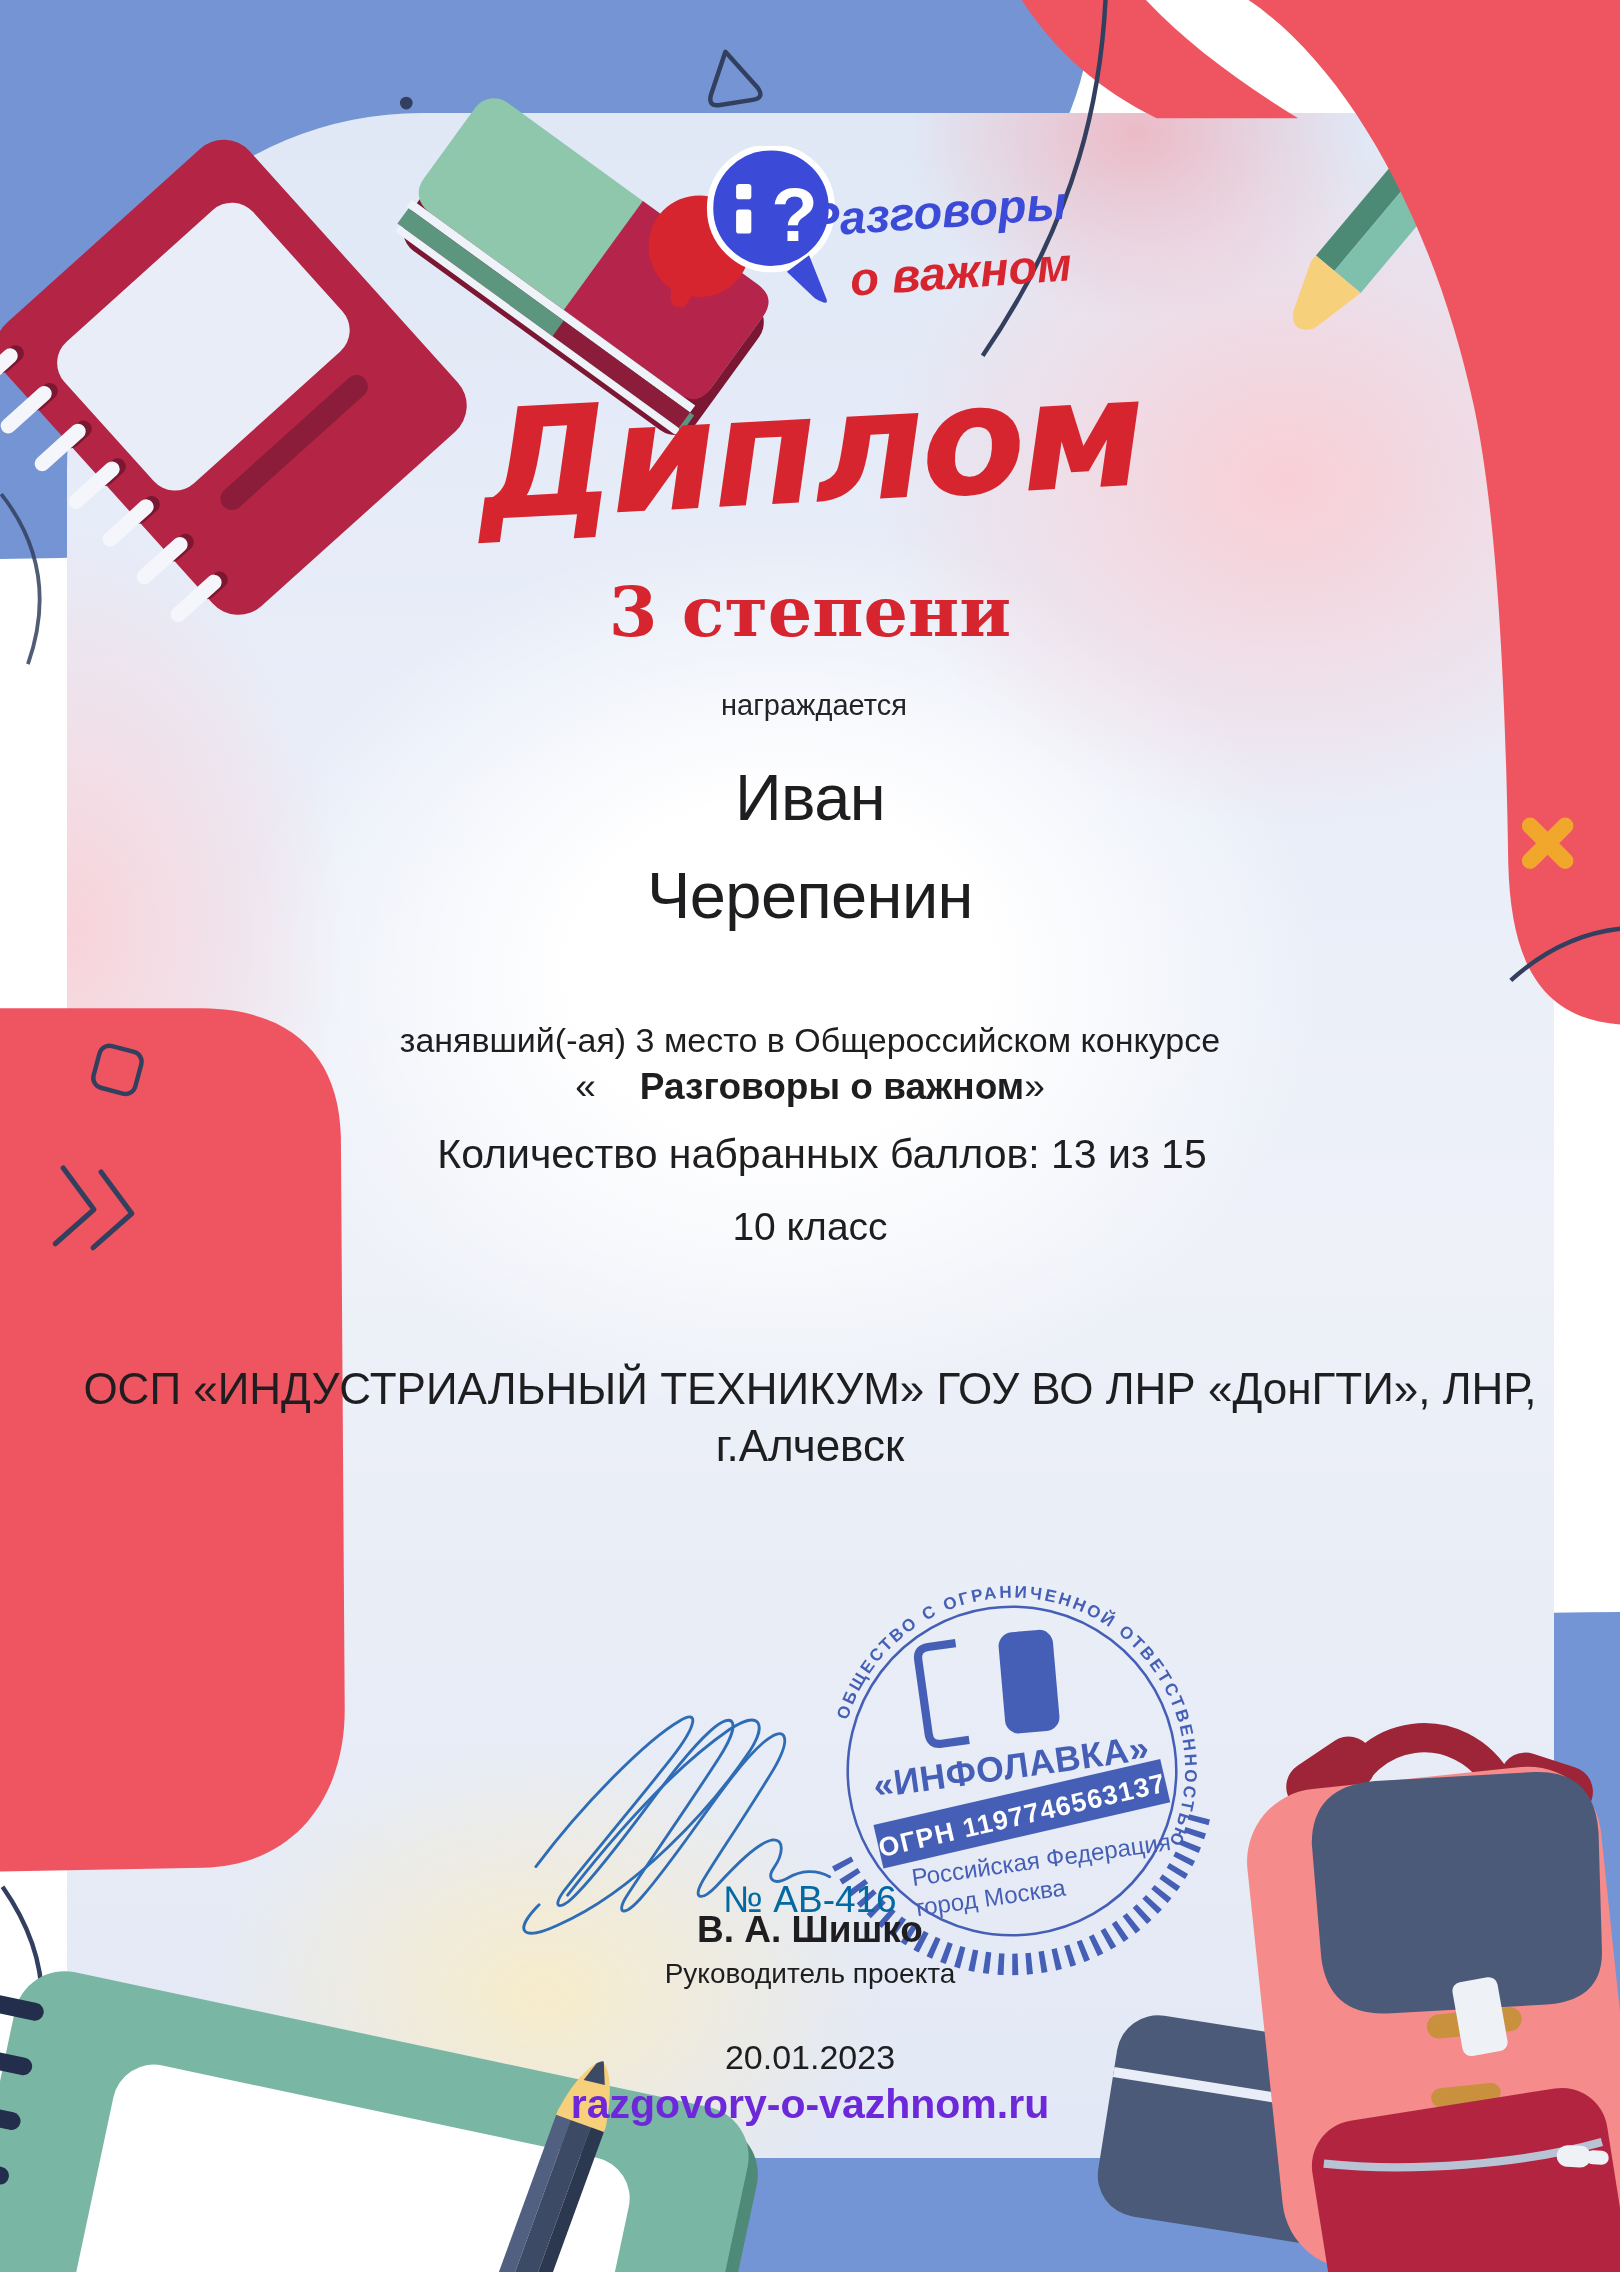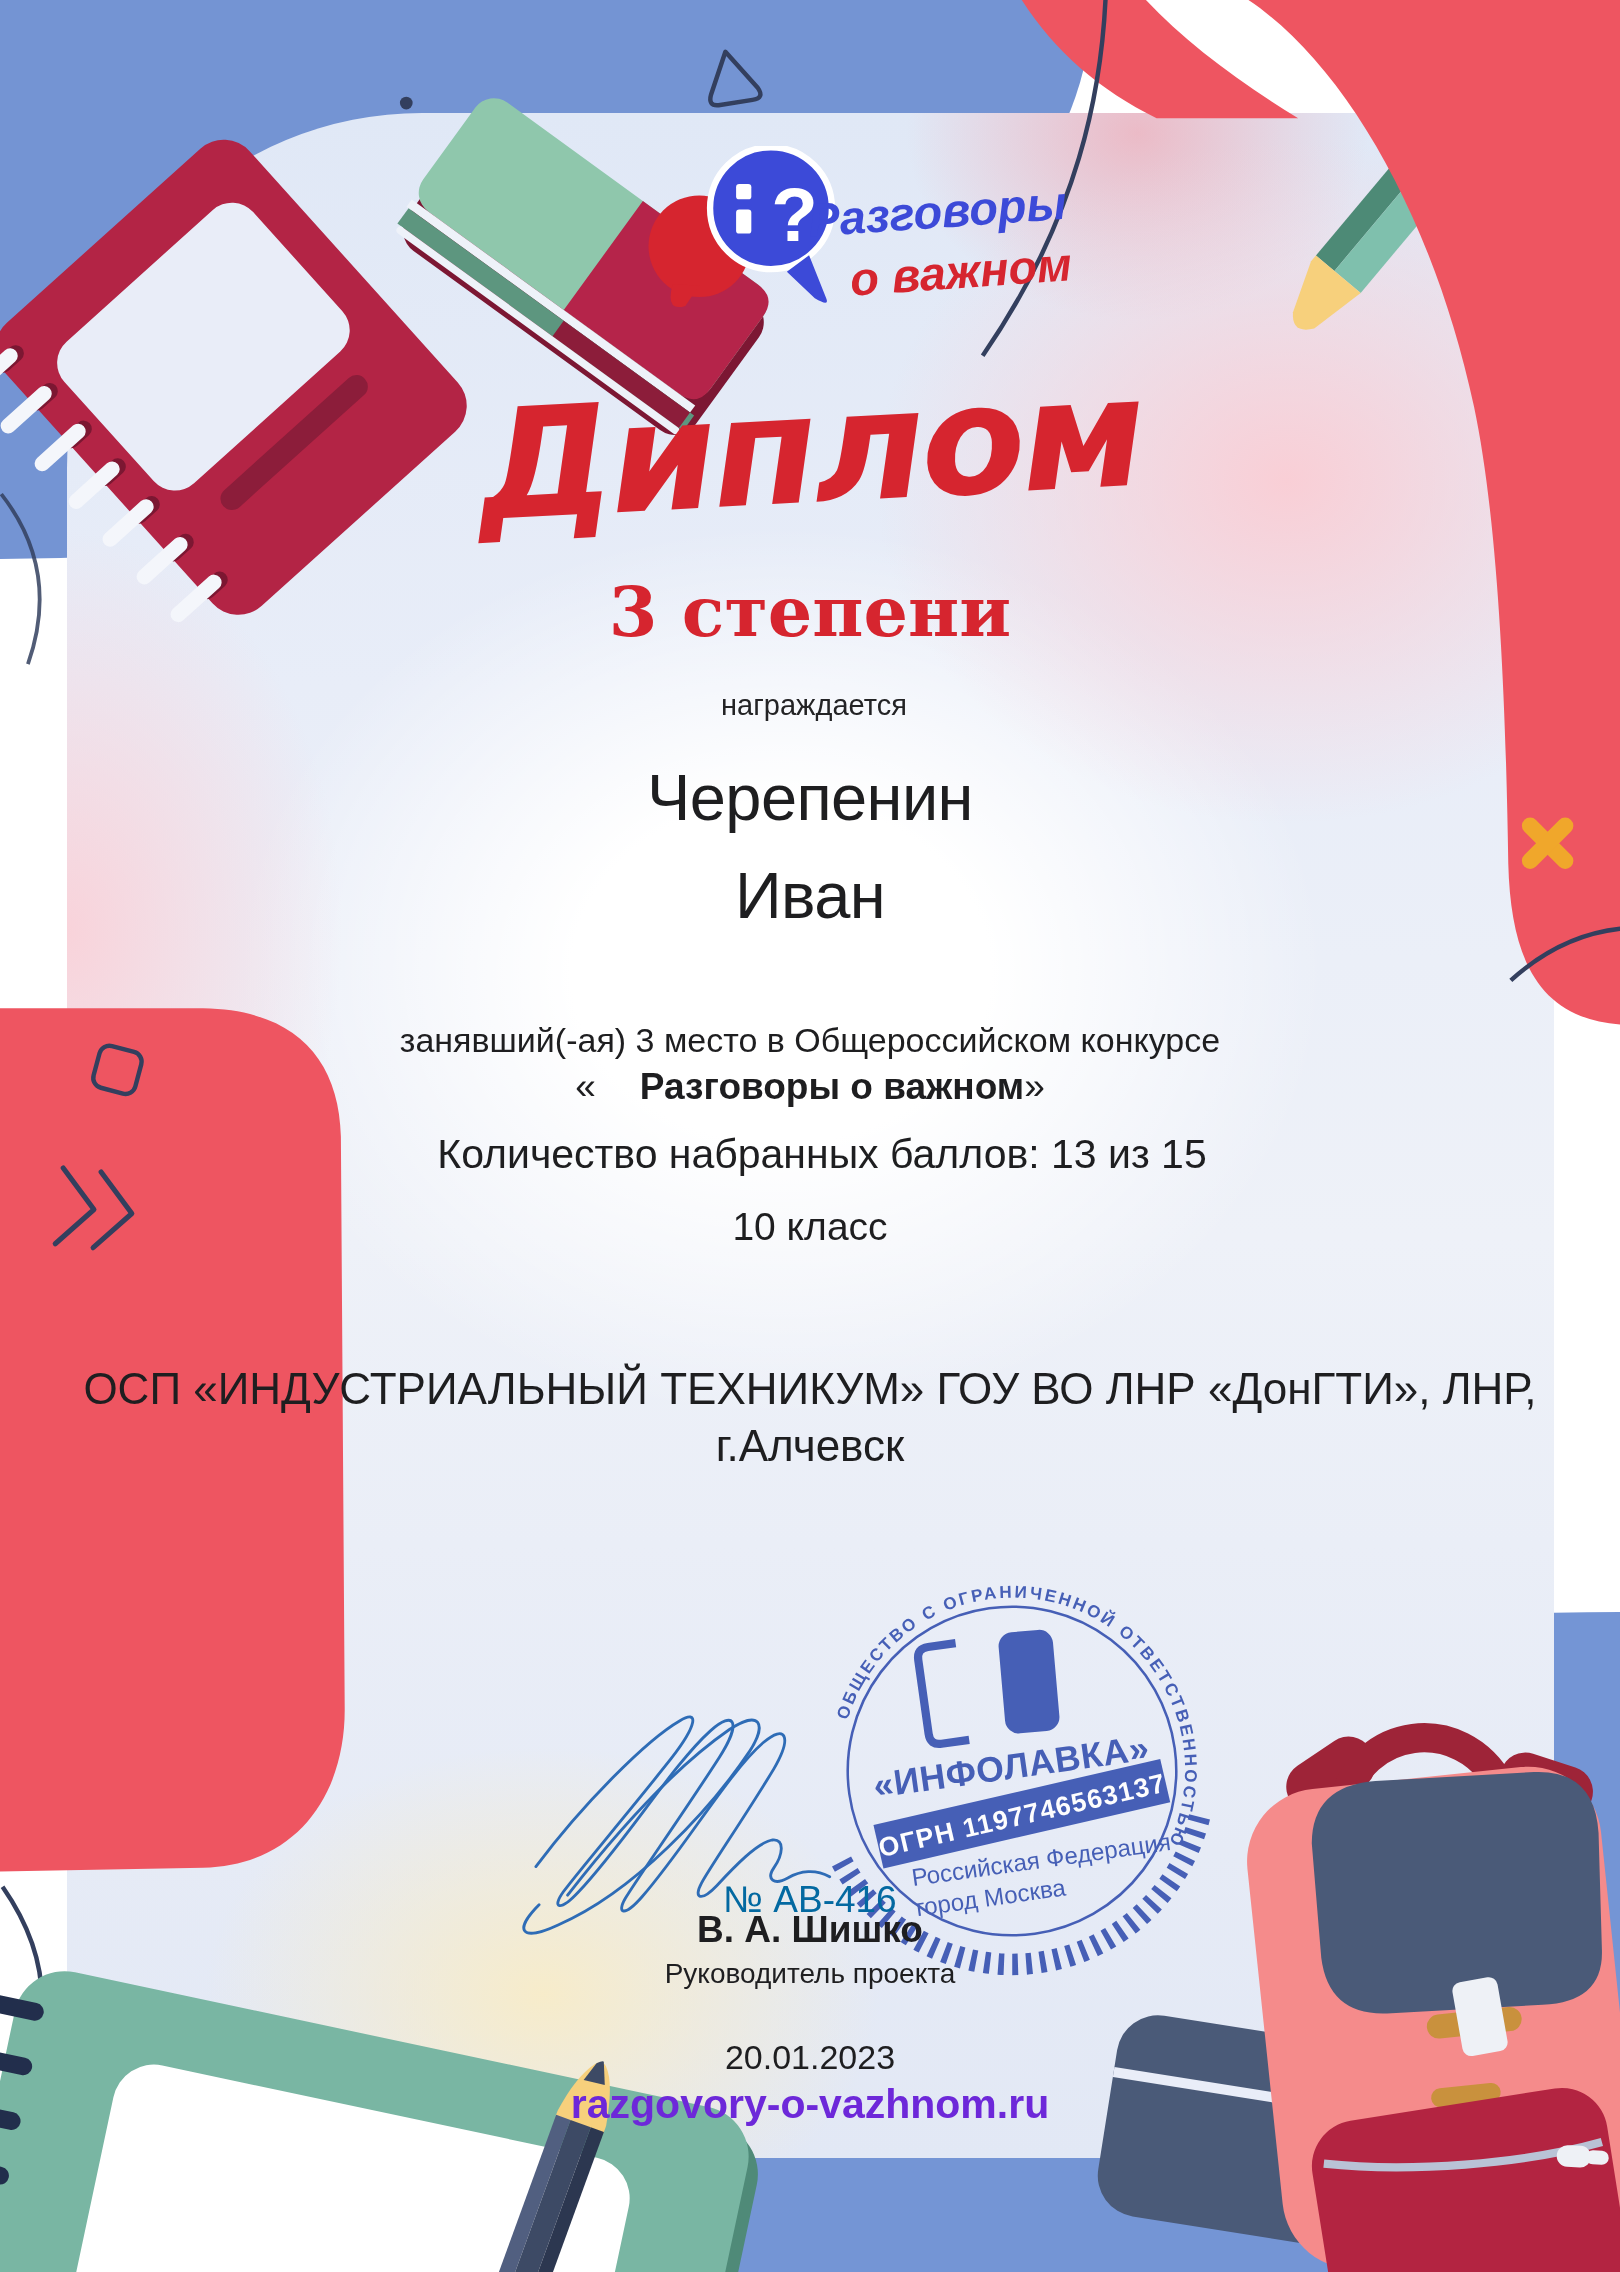--- a/index.html
+++ b/index.html
@@ -202,22 +202,22 @@
       <text x="262" y="150" font-size="120" font-weight="bold" fill="#ffffff" text-anchor="middle">?</text>
     </g>
     <text x="692" y="128" text-anchor="end" font-size="74" font-weight="bold" font-style="italic" fill="#3c4ad8" transform="rotate(-4 500 120)">Разговоры</text>
     <text x="700" y="224" text-anchor="end" font-size="74" font-weight="bold" font-style="italic" fill="#d6252f" transform="rotate(-4 520 210)">о важном</text>
   </svg>
 
   <div class="row title">Диплом</div>
   <div class="row degree">3 степени</div>
   <div class="row awarded">награждается</div>
   <div class="row name">
+    <span style="display:block">Иван</span>
     <span style="display:block">Черепенин</span>
-    <span style="display:block">Иван</span>
   </div>
   <div class="row achieve">занявший(-ая) 3 место в Общероссийском конкурсе</div>
   <div class="row contest">
     <span>«</span><b>Разговоры о важном</b><span>»</span>
   </div>
   <div class="row score">Количество набранных баллов: 13 из 15</div>
   <div class="row grade">10 класс</div>
   <div class="row school">
     <span style="display:block">ОСП «ИНДУСТРИАЛЬНЫЙ ТЕХНИКУМ» ГОУ ВО ЛНР «ДонГТИ», ЛНР,</span>
     <span style="display:block">г.Алчевск</span>

